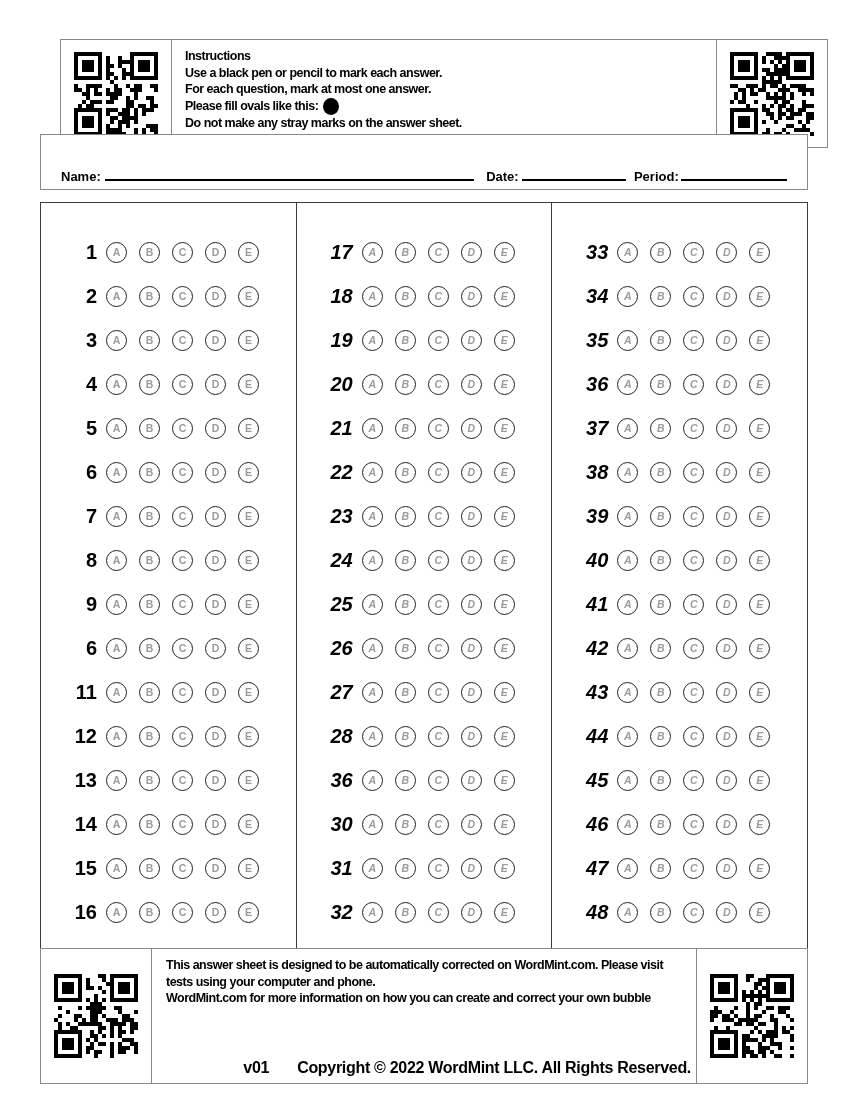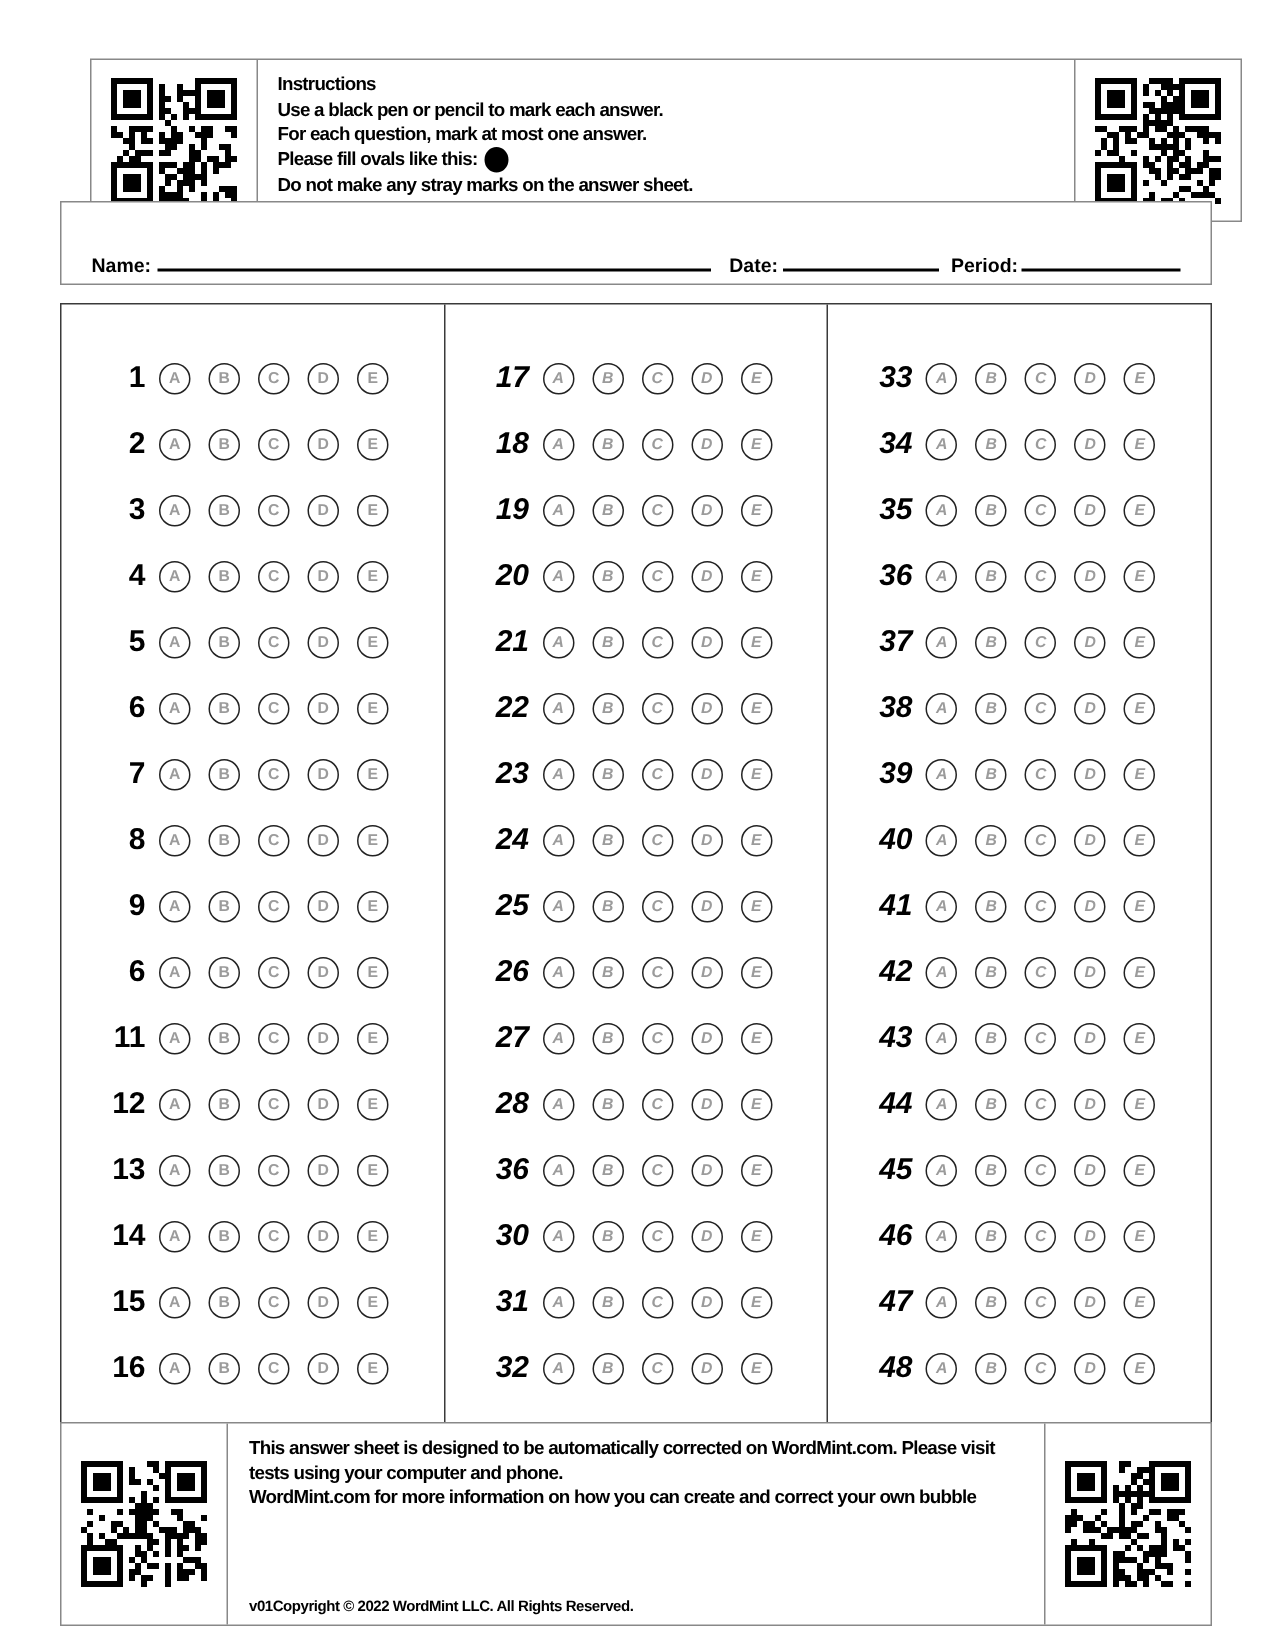--- a/index.html
+++ b/index.html
@@ -42,21 +42,21 @@
   .bubble{width:21px;height:21px;box-sizing:border-box;border:1.5px solid var(--bubble-border);border-radius:50%;
           display:flex;align-items:center;justify-content:center;background:#fff;
           font-weight:bold;font-size:10.5px;color:var(--bubble-letter);cursor:pointer;}
 
   
   .footer-box{top:948px;height:136px;display:flex;}
   .footer-box .qr-cell.left{border-right:1px solid var(--box-border);}
   .footer-box .qr-cell.right{border-left:1px solid var(--box-border);}
   .foot-cell{flex:1 1 auto;display:flex;flex-direction:column;justify-content:space-between;padding:8px 5px 6px 14px;min-width:0;}
   .foot-lines div{font-weight:bold;font-size:12.5px;line-height:16.6px;letter-spacing:-0.5px;white-space:nowrap;}
-  .foot-bottom{display:flex;justify-content:flex-start;align-items:baseline;font-weight:bold;font-size:10px;letter-spacing:-0.3px;}
+  .foot-bottom{display:flex;justify-content:flex-end;align-items:baseline;font-weight:bold;font-size:16px;letter-spacing:-0.3px;gap:28px;}
   .qr svg{display:block;}
 </style>
 </head>
 <body>
 
 <div class="sheet">
 
   <div class="box header-box">
     <div class="qr-cell left qr">
         <svg width="84" height="84" viewBox="0 0 84 84" fill="#000" shape-rendering="crispEdges">

